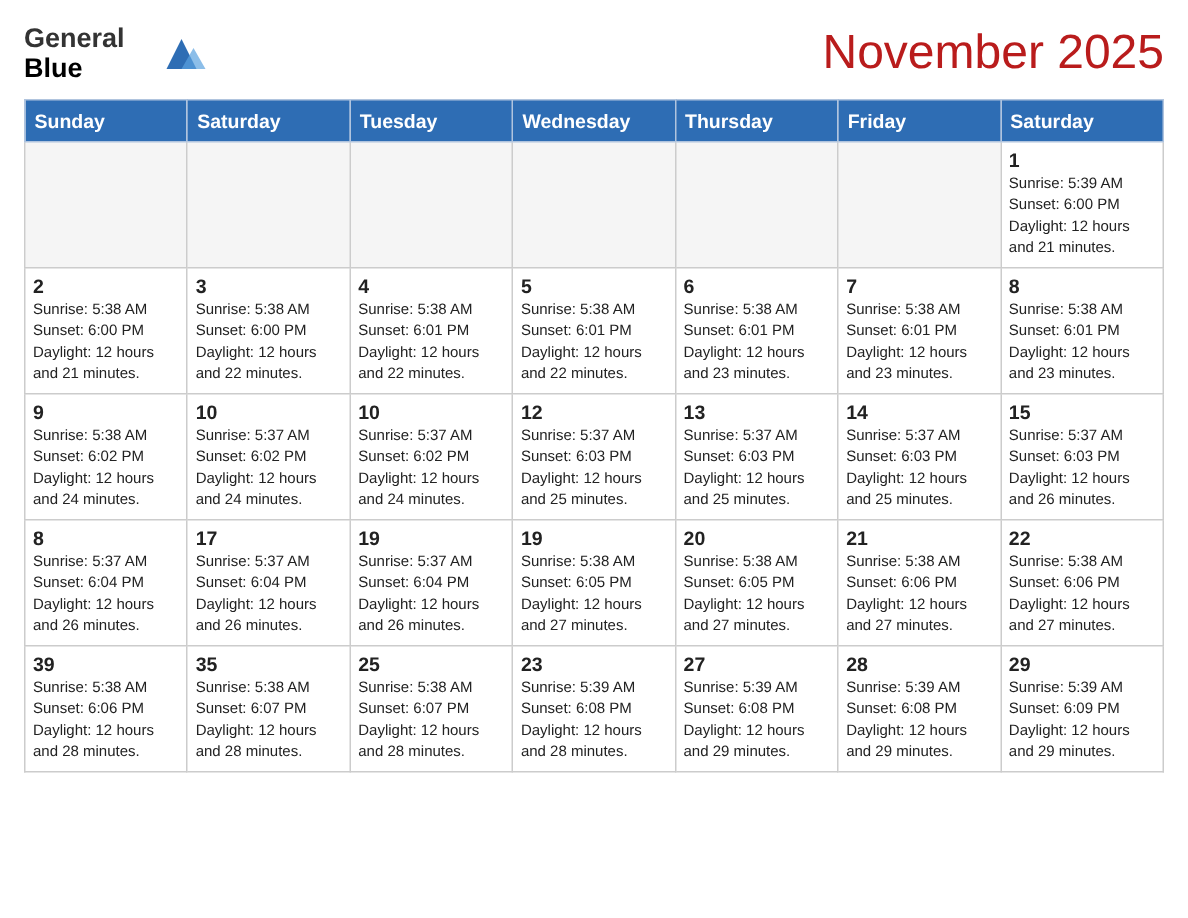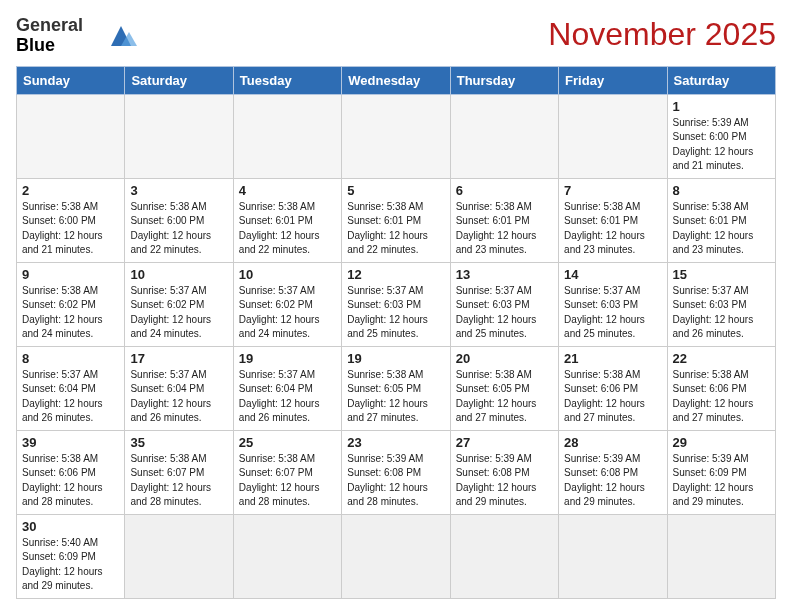--- a/index.html
+++ b/index.html
@@ -323,29 +323,14 @@
 and 29 minutes.</div>
         </td>
         <td>
           <span class="day-number">29</span>
           <div class="day-info" style="white-space: pre-line;">Sunrise: 5:39 AM
 Sunset: 6:09 PM
 Daylight: 12 hours
 and 29 minutes.</div>
         </td>
       </tr>
-      <tr>
-        <td>
-          <span class="day-number">30</span>
-          <div class="day-info" style="white-space: pre-line;">Sunrise: 5:40 AM
-Sunset: 6:09 PM
-Daylight: 12 hours
-and 29 minutes.</div>
-        </td>
-        <td class="empty" style="background: rgb(240, 240, 240);"></td>
-        <td class="empty" style="background: rgb(240, 240, 240);"></td>
-        <td class="empty" style="background: rgb(240, 240, 240);"></td>
-        <td class="empty" style="background: rgb(240, 240, 240);"></td>
-        <td class="empty" style="background: rgb(240, 240, 240);"></td>
-        <td class="empty" style="background: rgb(240, 240, 240);"></td>
-      </tr>
     </tbody>
 </table>
 
 </body></html>

